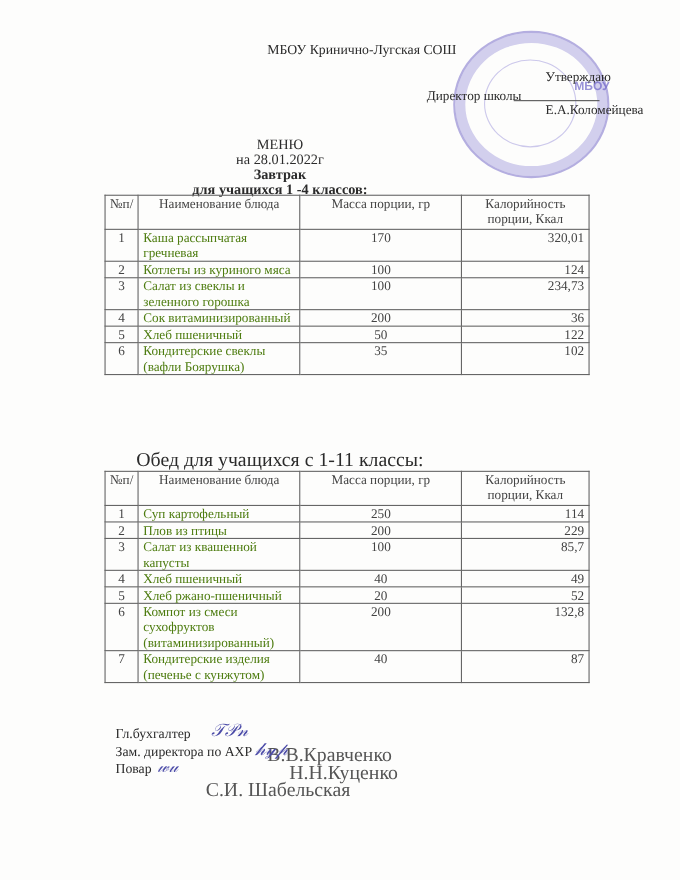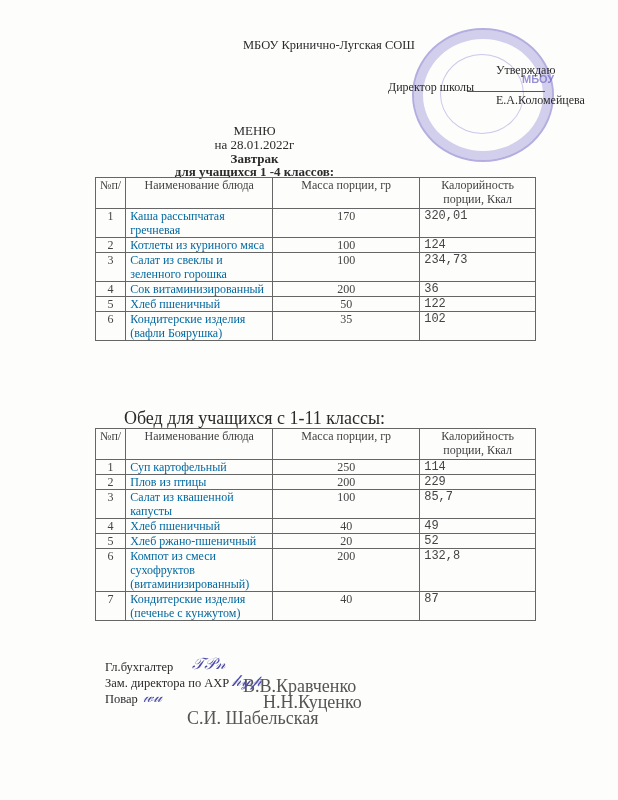--- a/index.html
+++ b/index.html
@@ -26,23 +26,23 @@
   .t-breakfast { top: 151px; font-size: 13px; font-weight: bold; }
   .t-sub1 { top: 164px; font-size: 13px; font-weight: bold; }
   .t-sub2 { top: 408px; font-size: 18px; font-weight: normal; }
   table {
     position: absolute; left: 95px; width: 441px; border-collapse: collapse;
     font-size: 12px; color: #444;
   }
   td, th { border: 1px solid #666; padding: 0 4px; vertical-align: top; font-weight: normal; line-height: 14px; }
   th { text-align: center; height: 30px; }
   td.num { text-align: center; width: 20px; }
-  td.name { width: 138px; color: #0369a1; }
+  td.name { width: 138px; color: #4d7c0f; }
   td.mass { text-align: center; width: 138px; }
-  td.cal { text-align: left; font-family: Liberation Mono, monospace; }
+  td.cal { text-align: right; }
   #t1 { top: 177px; }
   #t2 { top: 428px; }
   .sign { left: 105px; font-size: 12.5px; }
   .s1 { top: 660px; } .s2 { top: 676px; } .s3 { top: 692px; }
   .sn { font-size: 18px; color: #555; margin-top: 16px; }
   .sn1 { left: 243px; top: 660px; } .sn2 { left: 263px; top: 676px; } .sn3 { left: 187px; top: 692px; }
   .sig { color: #4c4ca8; font-family: "DejaVu Serif", serif; font-style: italic; }
   .sig1 { left: 192px; top: 654px; font-size: 16px; }
   .sig2 { left: 232px; top: 671px; font-size: 16px; }
   .sig3 { left: 143px; top: 688px; font-size: 15px; }
@@ -101,21 +101,21 @@
         <td class="cal">36</td>
       </tr>
       <tr>
         <td class="num">5</td>
         <td class="name">Хлеб пшеничный</td>
         <td class="mass">50</td>
         <td class="cal">122</td>
       </tr>
       <tr>
         <td class="num">6</td>
-        <td class="name">Кондитерские изделия (вафли Боярушка)</td>
+        <td class="name">Кондитерские свеклы (вафли Боярушка)</td>
         <td class="mass">35</td>
         <td class="cal">102</td>
       </tr>
     </tbody>
 </table>
 
 <div class="abs center-block t-sub2">Обед для учащихся с 1-11 классы:</div>
 
 <table id="t2">
   <thead>

